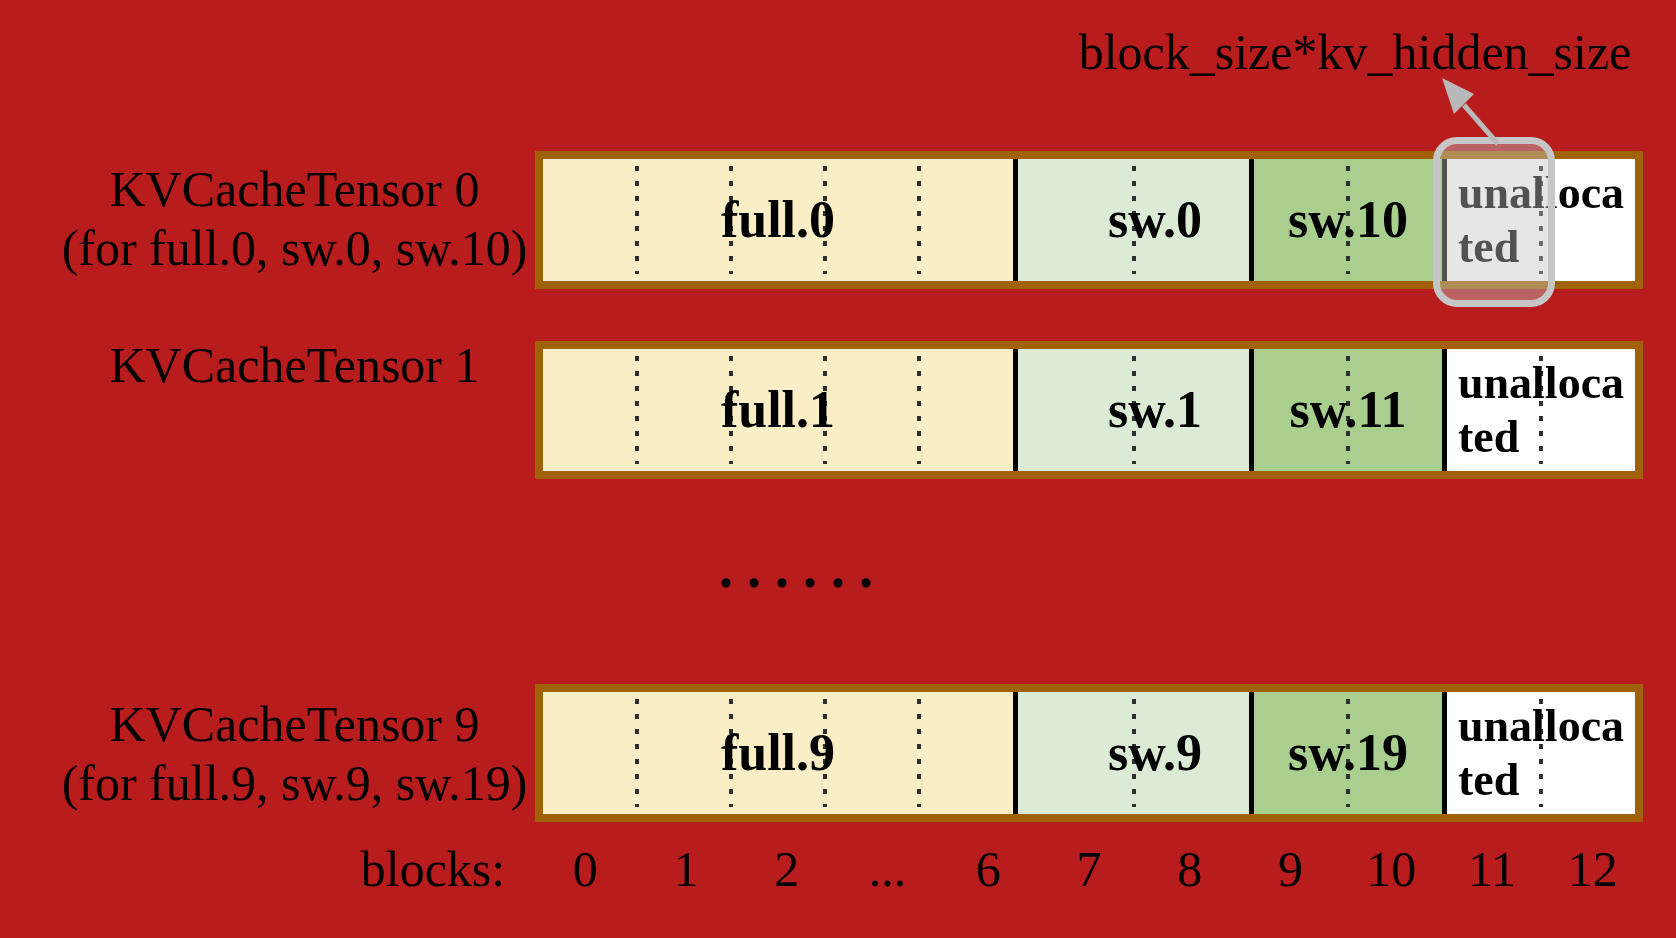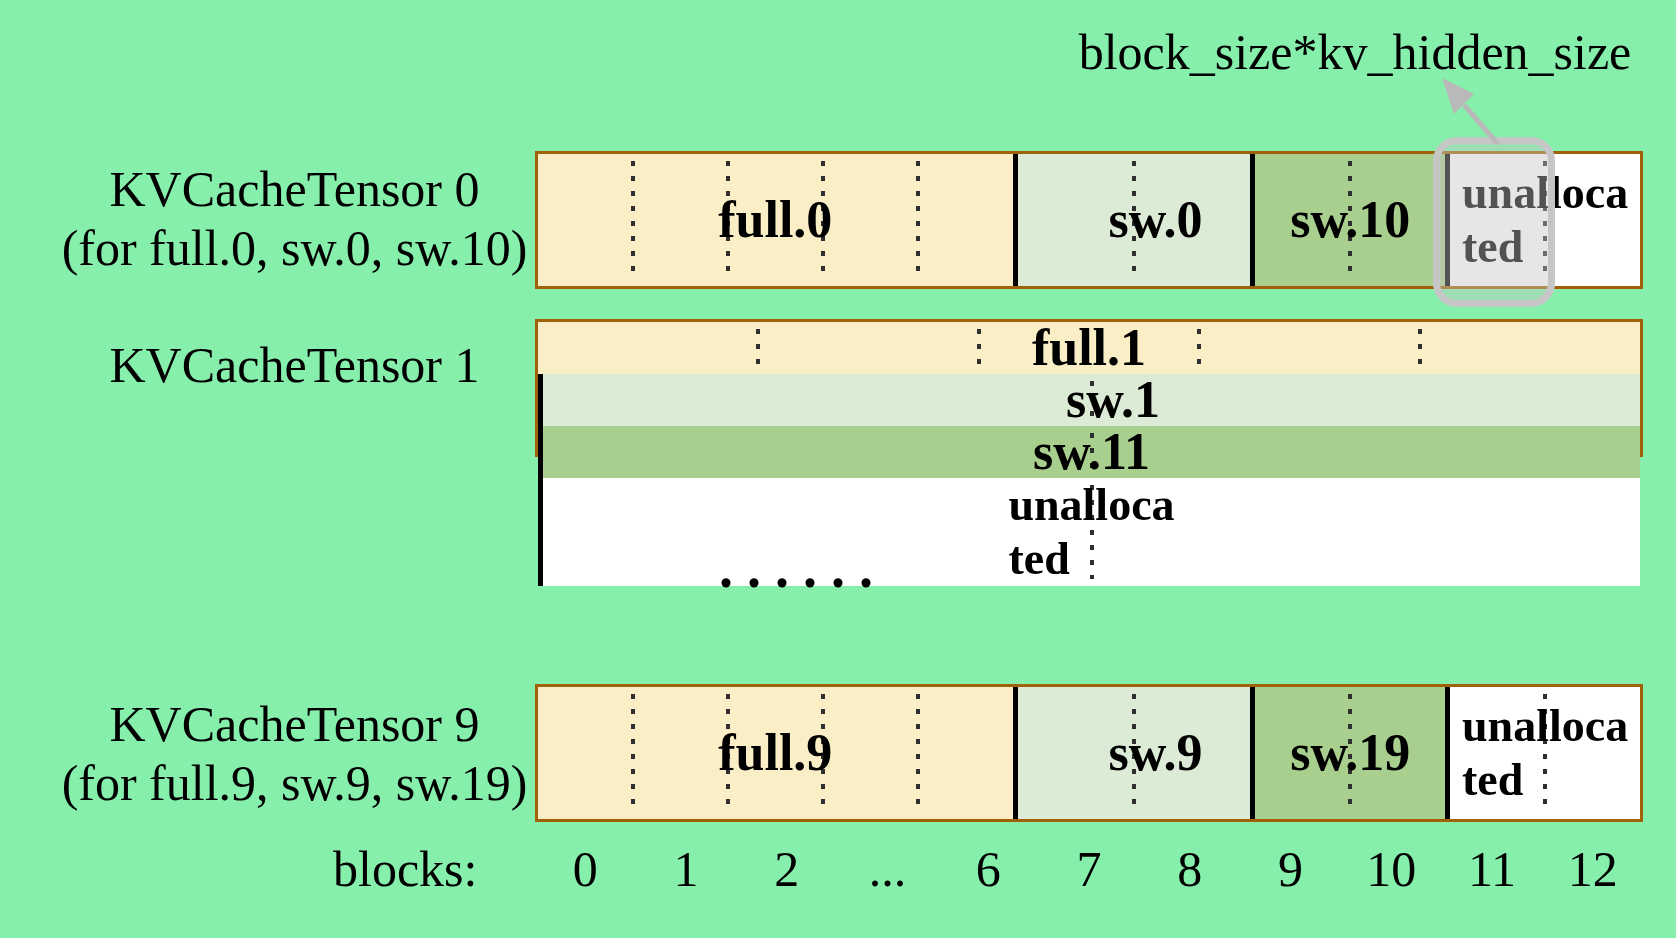--- a/index.html
+++ b/index.html
@@ -1,36 +1,36 @@
 <!DOCTYPE html>
 <html style="--seg-full: #faeec6; --seg-sw: #dcebd5; --seg-sw2: #a9cf8e; --highlight-border: #c6c6c6; --arrow: #b9b9b9;"><head>
 <meta charset="utf-8">
 <style>
   html,body{margin:0;padding:0;background:#ffffff;}
   .canvas{
     position:relative;
     width:1676px;height:938px;
-    background:#86efac;
+    background:#b91c1c;
     font-family:"Liberation Serif","DejaVu Serif",serif;
     color:#000;
     overflow:hidden;
   }
   
   .row-label{
     position:absolute;left:16px;width:525px;
     text-align:center;
     font-size:50px;line-height:59px;
     white-space:nowrap;
     padding-left:16px;
   }
   
   .bar{
     position:absolute;left:535px;width:1108px;height:138px;
     display:flex;
-    border:3px solid #a16207;
+    border:8px solid #a16207;
     box-sizing:border-box;
     background:#fff;
   }
   .seg{
     position:relative;
     display:flex;align-items:center;justify-content:center;
     box-sizing:border-box;
   }
   .seg + .seg{border-left:5px solid #000;}
   .seg-full{flex:5 0 0;background:var(--seg-full,#faeec6);}
@@ -67,21 +67,21 @@
   }
   
   .mid-ellipsis{
     position:absolute;left:713px;top:540px;width:180px;
     text-align:center;
     font-size:56px;font-weight:bold;letter-spacing:14px;line-height:1;
   }
   
   .axis-label{
     position:absolute;top:841px;left:333px;width:200px;
-    text-align:left;font-size:50px;line-height:56px;
+    text-align:center;font-size:50px;line-height:56px;
   }
   .axis-ticks{
     position:absolute;top:841px;left:535px;width:1108px;
     display:flex;
   }
   .axis-ticks .tick{
     flex:1 0 0;text-align:center;
     font-size:50px;line-height:56px;
   }
 </style>
@@ -124,21 +124,21 @@
   <div class="highlight-box"></div>
 
   <svg class="anno-arrow" viewBox="0 0 110 95" xmlns="http://www.w3.org/2000/svg">
     <line x1="78" y1="86" x2="44" y2="47" stroke="#b9b9b9" stroke-width="5"></line>
     <polygon points="22,20 54,36 34,56" fill="#b9b9b9"></polygon>
   </svg>
 
   <div class="row-label" style="top:336px;">
     <div>KVCacheTensor 1</div>
   </div>
-  <div class="bar" style="top:319px;flex-direction:column;">
+  <div class="bar" style="top:341px;">
     <div class="seg seg-full">
       <span class="dotline dl20"></span>
       <span class="dotline dl40"></span>
       <span class="dotline dl60"></span>
       <span class="dotline dl80"></span>
       <span class="seg-label">full.1</span>
     </div>
     <div class="seg seg-sw">
       <span class="dotline dl50"></span>
       <span class="seg-label">sw.1</span>

